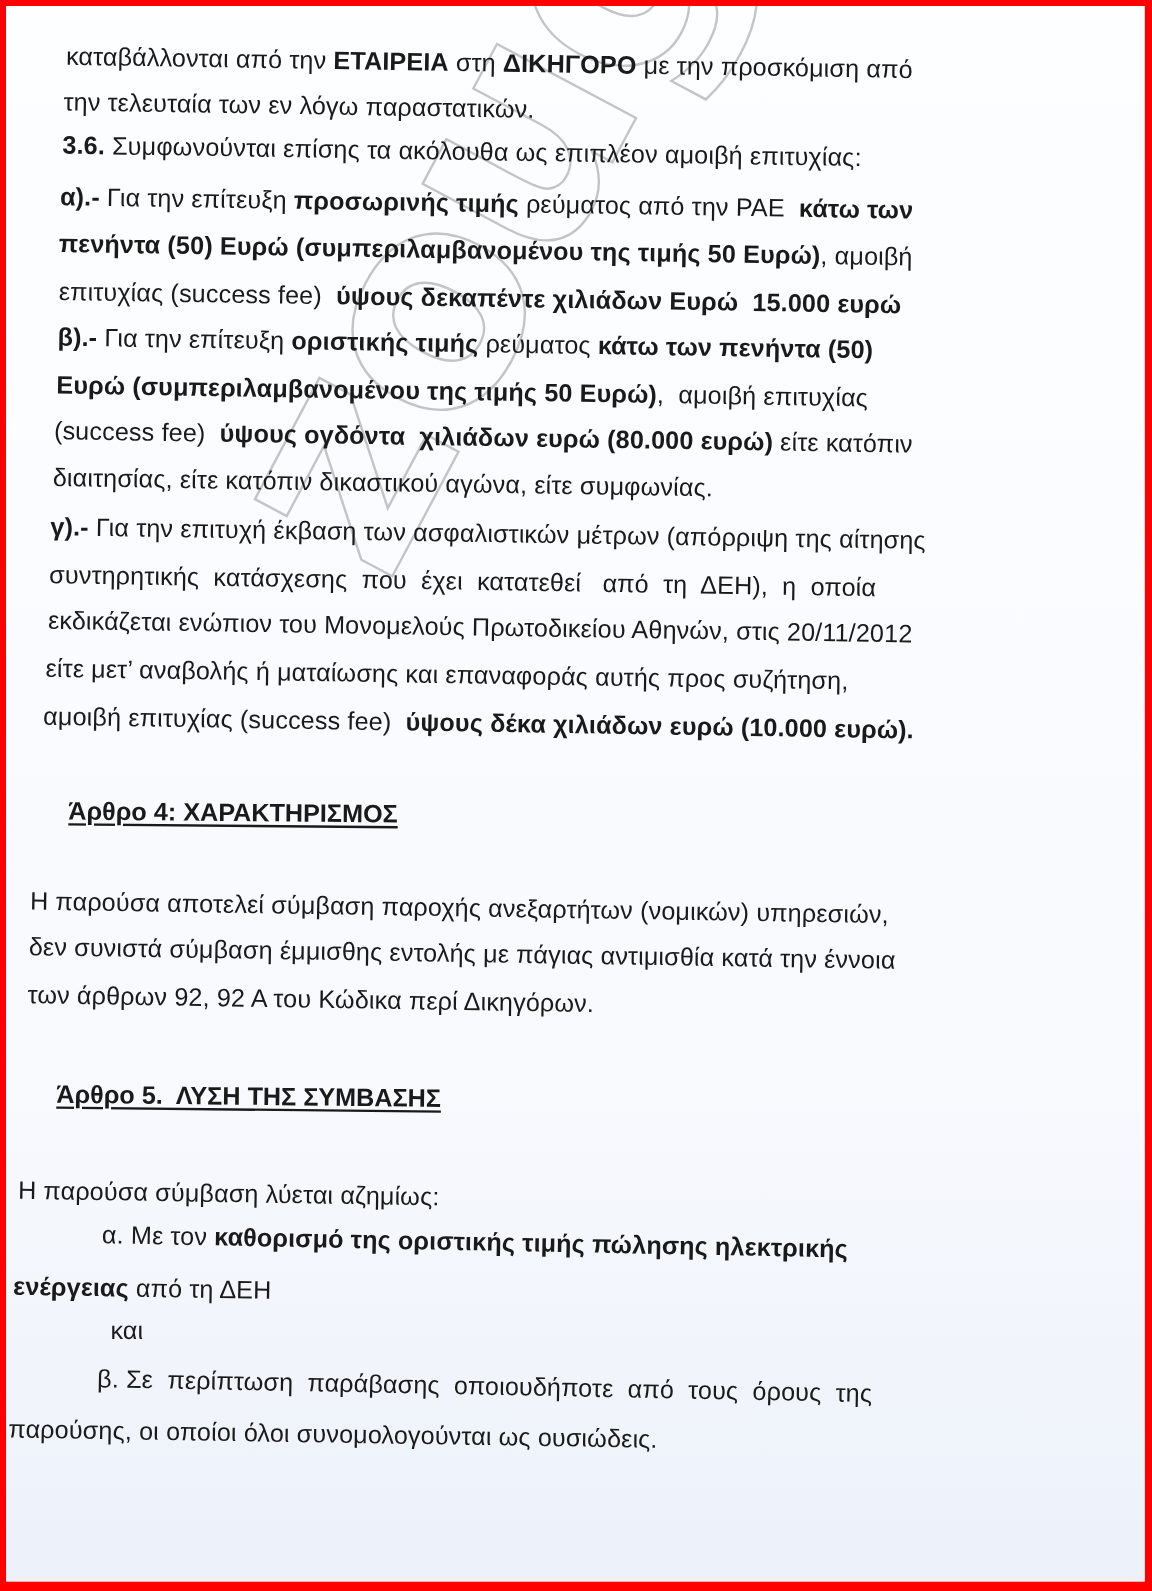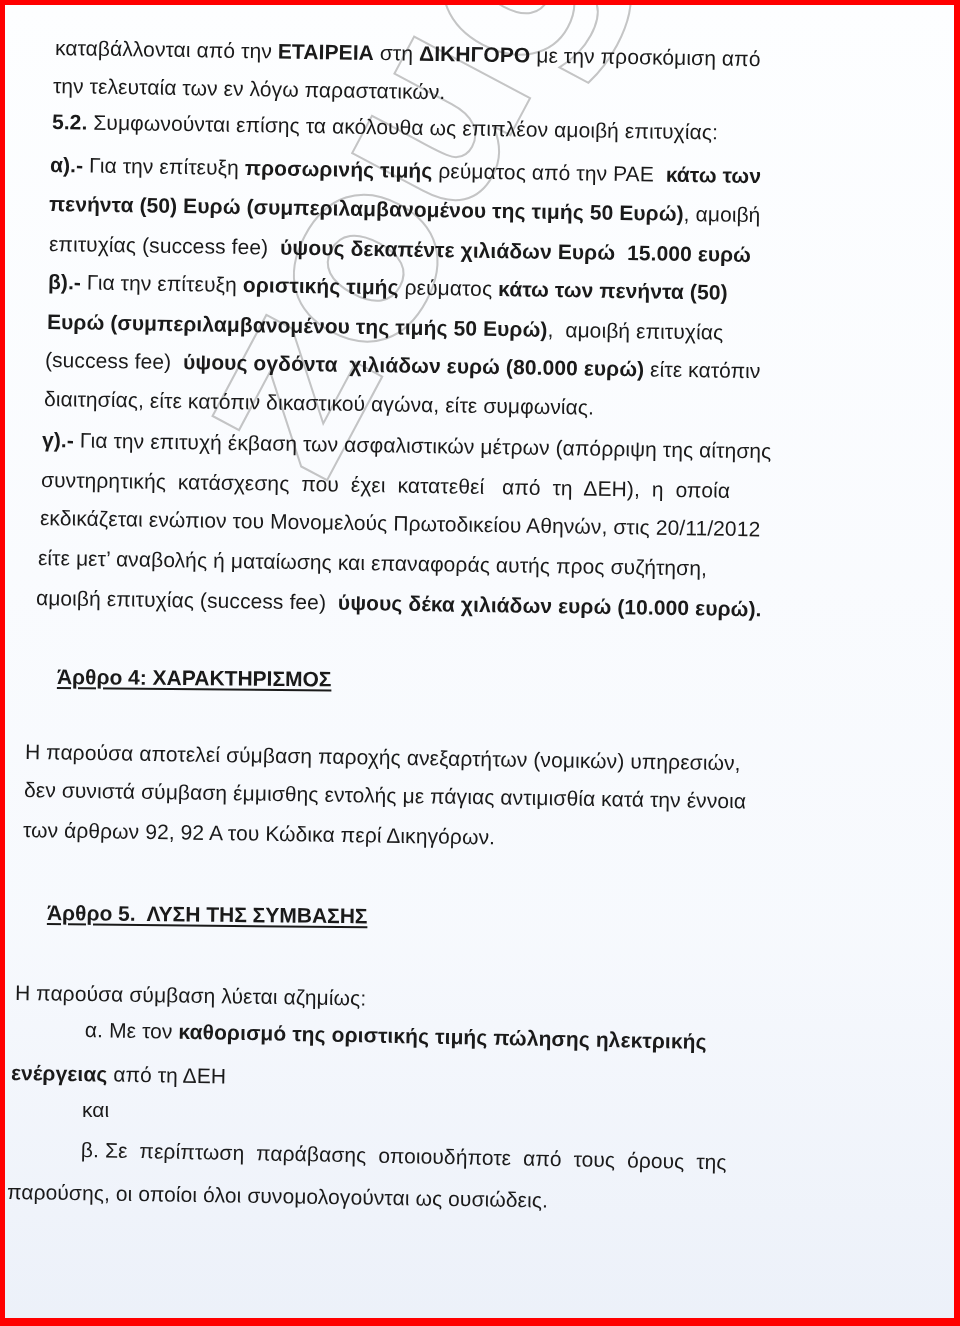--- a/index.html
+++ b/index.html
@@ -36,21 +36,21 @@
 </head>
 <body>
 
 <div class="page">
   <div class="scan-tint"></div>
   <div class="watermark">zougla.gr</div>
 
   <div class="line" style="left:50px; top:30px; transform:rotate(0.9deg);"><span>καταβάλλονται από την </span><b>ΕΤΑΙΡΕΙΑ</b><span> στη </span><b>ΔΙΚΗΓΟΡΟ</b><span> με την προσκόμιση από</span></div>
   <div class="line" style="left:48px; top:68px; transform:rotate(0.9deg);">την τελευταία των εν λόγω παραστατικών.</div>
 
-  <div class="line" style="left:47px; top:104px; transform:rotate(0.9deg);"><b>5.2.</b><span> Συμφωνούνται επίσης τα ακόλουθα ως επιπλέον αμοιβή επιτυχίας:</span></div>
+  <div class="line" style="left:47px; top:104px; transform:rotate(0.9deg);"><b>3.6.</b><span> Συμφωνούνται επίσης τα ακόλουθα ως επιπλέον αμοιβή επιτυχίας:</span></div>
 
   <div class="line" style="left:45px; top:147px; transform:rotate(0.9deg);"><b>α).-</b><span> Για την επίτευξη </span><b>προσωρινής τιμής</b><span> ρεύματος από την ΡΑΕ  </span><b>κάτω των</b></div>
   <div class="line" style="left:44px; top:186px; transform:rotate(0.9deg);"><b>πενήντα (50) Ευρώ (συμπεριλαμβανομένου της τιμής 50 Ευρώ)</b><span>, αμοιβή</span></div>
   <div class="line" style="left:44px; top:226px; transform:rotate(0.9deg);"><span>επιτυχίας (success fee)  </span><b>ύψους δεκαπέντε χιλιάδων Ευρώ  15.000 ευρώ</b></div>
 
   <div class="line" style="left:43px; top:264px; transform:rotate(0.9deg);"><b>β).-</b><span> Για την επίτευξη </span><b>οριστικής τιμής</b><span> ρεύματος </span><b>κάτω των πενήντα (50)</b></div>
   <div class="line" style="left:42px; top:304px; transform:rotate(0.9deg);"><b>Ευρώ (συμπεριλαμβανομένου της τιμής 50 Ευρώ)</b><span>,  αμοιβή επιτυχίας</span></div>
   <div class="line" style="left:40px; top:342px; transform:rotate(0.9deg);"><span>(success fee)  </span><b>ύψους ογδόντα  χιλιάδων ευρώ (80.000 ευρώ)</b><span> είτε κατόπιν</span></div>
   <div class="line" style="left:39px; top:381px; transform:rotate(0.9deg);">διαιτησίας, είτε κατόπιν δικαστικού αγώνα, είτε συμφωνίας.</div>
 
@@ -62,16 +62,16 @@
 
   <div class="heading" style="left:52px; top:660px; transform:rotate(0.5deg);">Άρθρο 4: ΧΑΡΑΚΤΗΡΙΣΜΟΣ</div>
   <div class="line" style="left:20px; top:734px; transform:rotate(0.9deg);">Η παρούσα αποτελεί σύμβαση παροχής ανεξαρτήτων (νομικών) υπηρεσιών,</div>
   <div class="line" style="left:19px; top:772px; transform:rotate(0.9deg);">δεν συνιστά σύμβαση έμμισθης εντολής με πάγιας αντιμισθία κατά την έννοια</div>
   <div class="line" style="left:18px; top:812px; transform:rotate(0.9deg);">των άρθρων 92, 92 Α του Κώδικα περί Δικηγόρων.</div>
 
   <div class="heading" style="left:42px; top:896px; transform:rotate(0.6deg);">Άρθρο 5.  ΛΥΣΗ ΤΗΣ ΣΥΜΒΑΣΗΣ</div>
   <div class="line" style="left:10px; top:975px; transform:rotate(0.9deg);">Η παρούσα σύμβαση λύεται αζημίως:</div>
   <div class="line" style="left:80px; top:1012px; transform:rotate(1.1deg);"><span>α. Με τον </span><b>καθορισμό της οριστικής τιμής πώλησης ηλεκτρικής</b></div>
   <div class="line" style="left:6px; top:1055px; transform:rotate(0.9deg);"><b>ενέργειας</b><span> από τη ΔΕΗ</span></div>
-  <div class="line" style="left:77px; top:1092px;">και</div>
+  <div class="line" style="left:87px; top:1092px;">και</div>
   <div class="line" style="left:76px; top:1132px; transform:rotate(1.1deg);">β. Σε  περίπτωση  παράβασης  οποιουδήποτε  από  τους  όρους  της</div>
   <div class="line" style="left:2px; top:1174px; transform:rotate(0.9deg);">παρούσης, οι οποίοι όλοι συνομολογούνται ως ουσιώδεις.</div>
 </div>
 
 </body></html>

